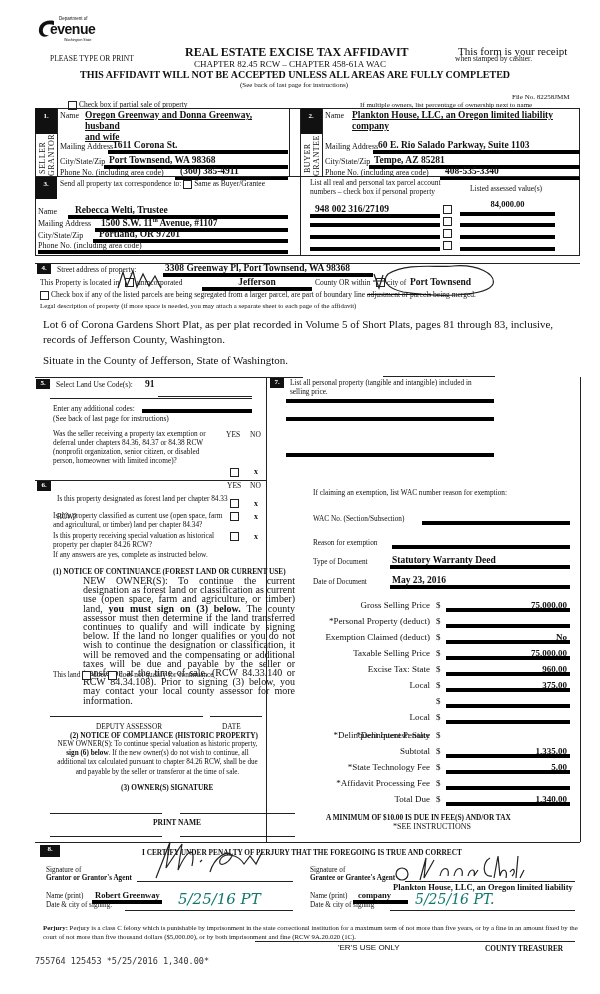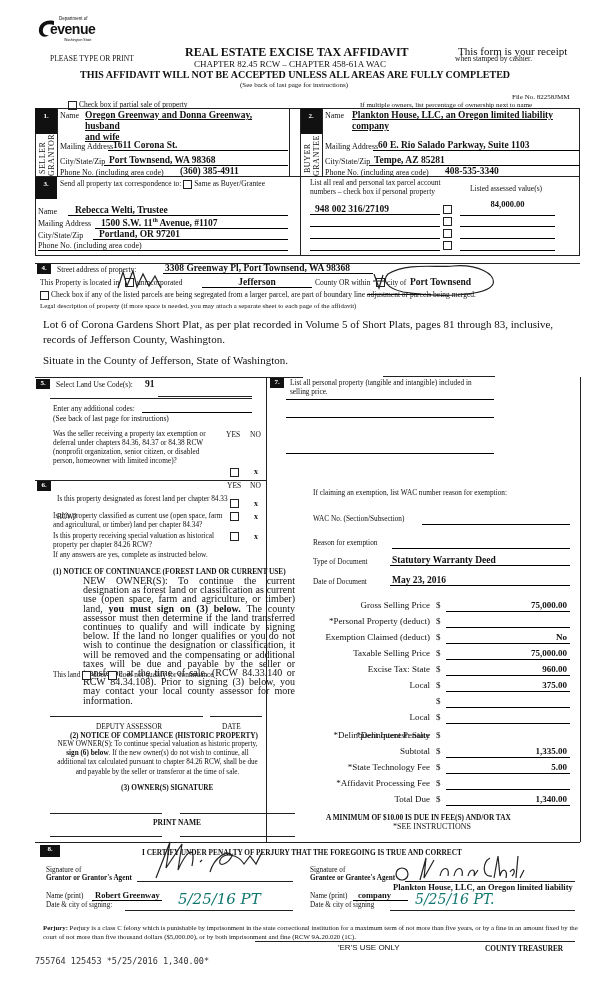--- a/index.html
+++ b/index.html
@@ -1,20 +1,20 @@
 <!DOCTYPE html>
 <html><head>
 <meta charset="utf-8">
 <style>
   * { box-sizing: border-box; margin: 0; padding: 0; }
   html, body { width: 600px; height: 994px; background: #fff; overflow: hidden; }
   body { font-family: "Liberation Serif", "DejaVu Serif", serif; color: #111; position: relative; font-size: 8px; }
   .abs { position: absolute; }
   .b { font-weight: bold; }
-  .ul { border-bottom: 1px solid #000000; }
+  .ul { border-bottom: 4px solid #000000; }
   .box { display: inline-block; width: 9px; height: 9px; border: 1px solid #222; vertical-align: middle; background: #fff; }
   .blk { background: #111; color: #fff; font-weight: bold; font-size: 7px; text-align: center; }
   .vtext { writing-mode: vertical-rl; transform: rotate(180deg); font-size: 8px; letter-spacing: .5px; text-align: center; line-height: 9px; }
   .fill { font-weight: bold; font-size: 9.5px; }
   .line { position: absolute; height: 1px; background: #222; }
   .vline { position: absolute; width: 1px; background: #222; }
   .hand { font-family: "DejaVu Serif", serif; font-style: italic; color: #0f766e; }
   .sig { stroke: #222; fill: none; stroke-width: 1.2; }
 </style>
 </head>

